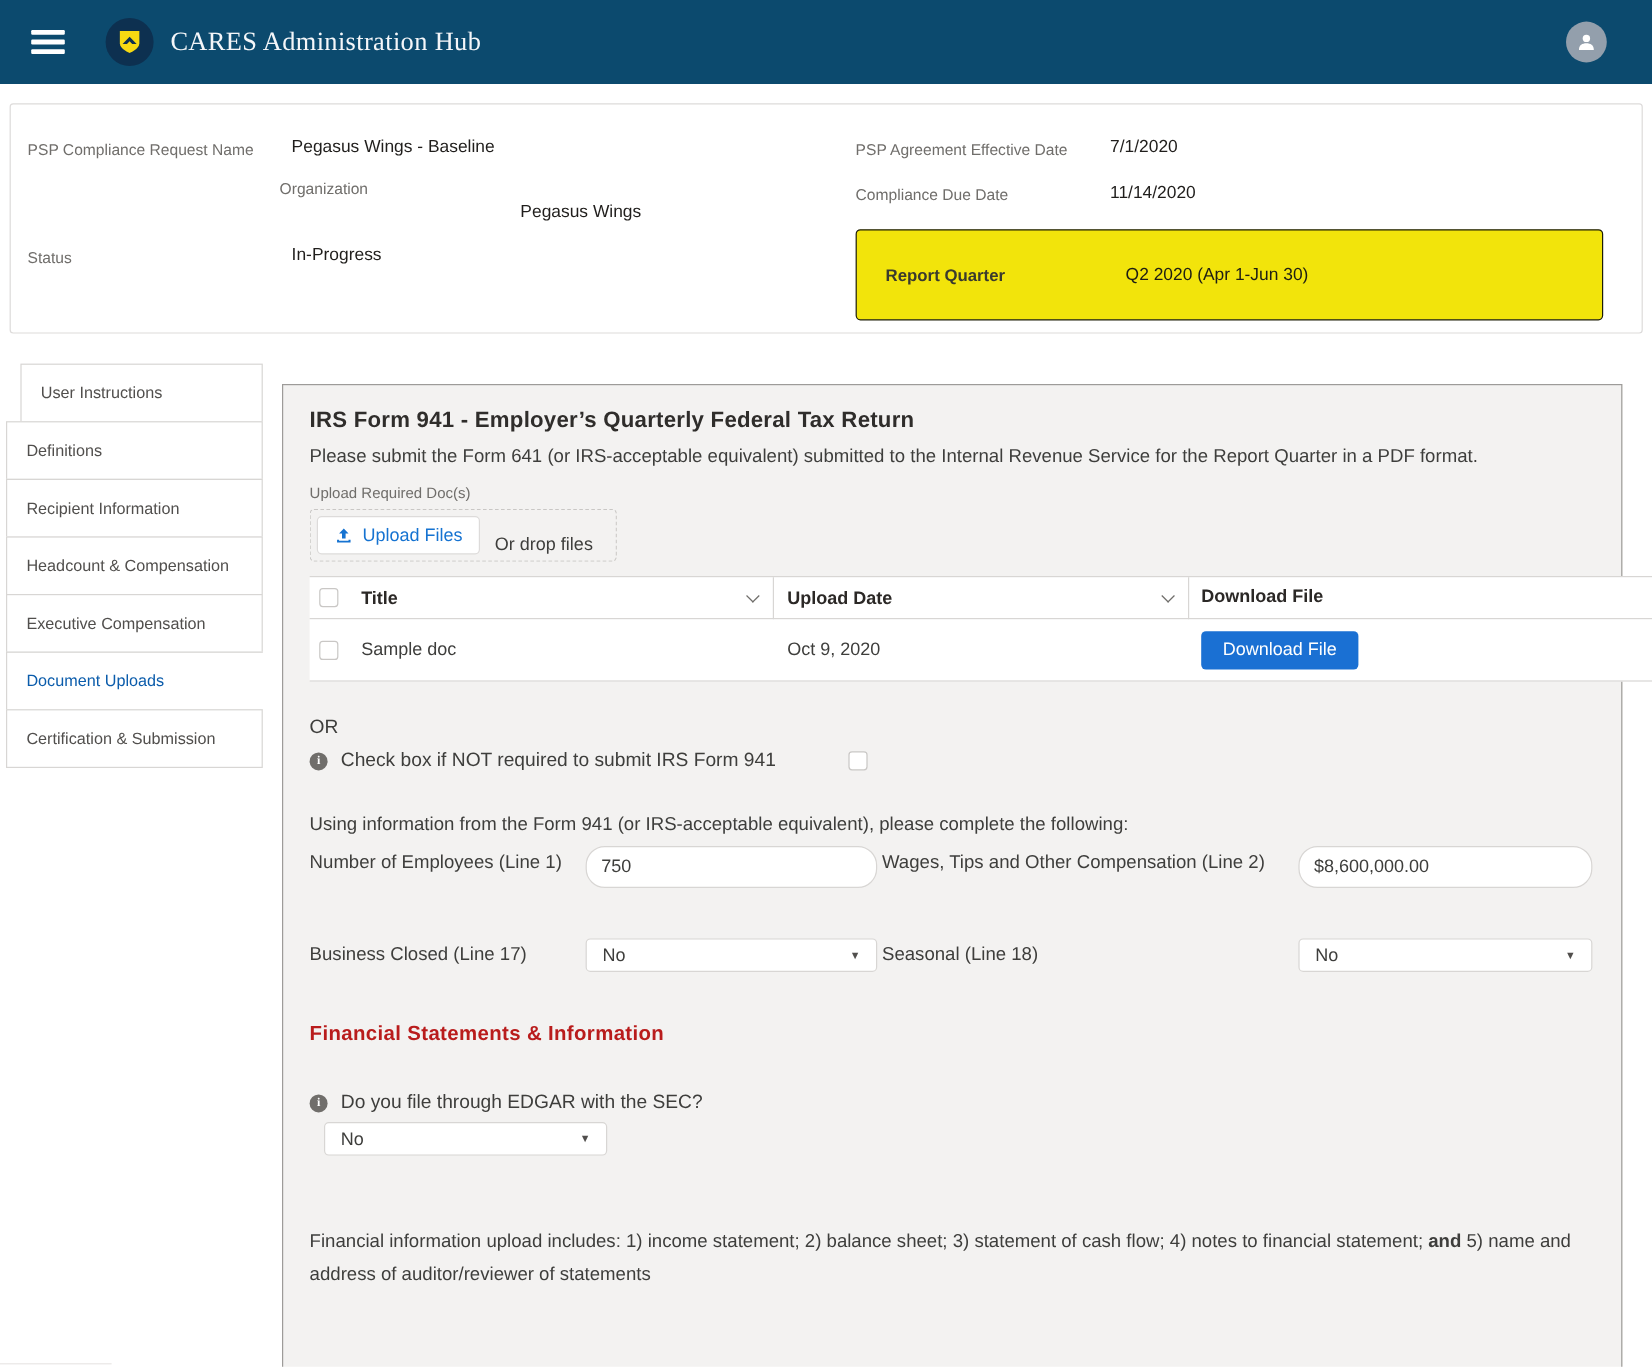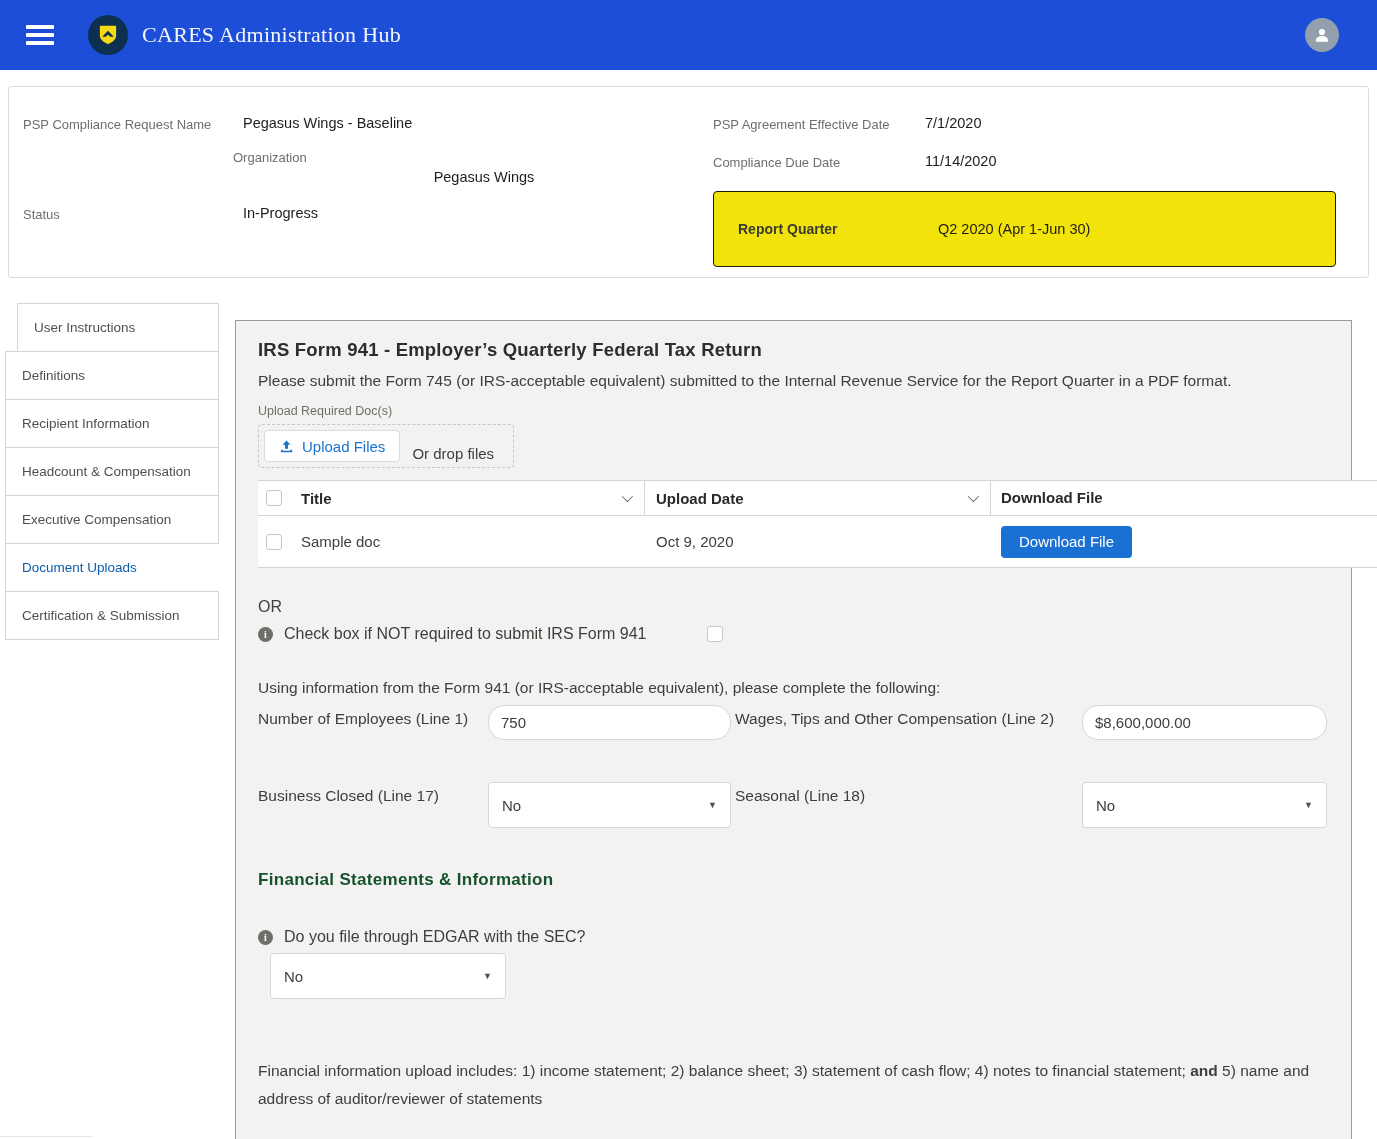--- a/index.html
+++ b/index.html
@@ -1,20 +1,20 @@
 <!DOCTYPE html>
 <html><head>
 <meta charset="utf-8">
 <style>
   * { margin:0; padding:0; box-sizing:border-box; }
   html,body { width:1377px; height:1139px; overflow:hidden; background:#ffffff;
     font-family:"Liberation Sans", sans-serif; color:#3e3e3c; }
 
   
-  .app-header { height:70px; background:#1d4ed8; display:flex; align-items:center; padding:0 20px 0 26px; }
+  .app-header { height:70px; background:#0c4a6e; display:flex; align-items:center; padding:0 20px 0 26px; }
   .hamburger { width:28px; height:20px; display:flex; flex-direction:column; justify-content:space-between; cursor:pointer; }
   .hamburger span { display:block; height:4px; background:#fff; border-radius:1px; }
   .logo-badge { width:40px; height:40px; border-radius:50%; background:#0d3050; margin-left:34px;
     display:flex; align-items:center; justify-content:center; }
   .app-title { color:#f4f6f9; font-family:"Liberation Serif", serif; font-size:22px; letter-spacing:.3px; margin-left:14px; }
   .header-spacer { flex:1; }
   .avatar { width:34px; height:34px; border-radius:50%; background:#939fac; display:flex; align-items:center; justify-content:center; margin-right:18px; }
 
   
   .info-card { margin:16px 8px 0 8px; background:#fff; border:1px solid #dddbda; border-radius:3px;
@@ -79,27 +79,27 @@
   .check-line .txt { font-size:16px; margin-left:11px; color:#3e3e3c; }
   .check-line .checkbox { margin-left:60px; }
 
   .using-info { margin-top:36px; font-size:15.5px; color:#3e3e3c; }
   .form-grid-row { display:flex; margin-top:8px; }
   .fl { font-size:15.5px; line-height:28px; color:#3e3e3c; }
   .fl-1 { width:230px; flex:none; }
   .fl-2 { width:351px; flex:none; }
   .text-input { width:243px; height:35px; border:1px solid #d8d6d4; border-radius:16px; background:#fff; flex:none;
     font-size:15px; color:#3e3e3c; padding:0 12px; font-family:"Liberation Sans", sans-serif; }
-  .dropdown { width:243px; height:46px; border:1px solid #d8d6d4; border-radius:4px; background:#fff; flex:none;
+  .dropdown { width:243px; height:28px; border:1px solid #d8d6d4; border-radius:4px; background:#fff; flex:none;
     display:flex; align-items:center; justify-content:space-between; padding:0 13px; cursor:pointer; }
   .dropdown .val { font-size:15px; color:#3e3e3c; }
   .dropdown .arrow { font-size:9px; color:#514f4d; }
   .row2 { margin-top:42px; }
 
-  .fin-title { margin-top:42px; font-size:17px; font-weight:bold; color:#14532d; letter-spacing:.3px; }
+  .fin-title { margin-top:42px; font-size:17px; font-weight:bold; color:#b91c1c; letter-spacing:.3px; }
   .edgar-q { margin-top:38px; display:flex; align-items:center; }
   .edgar-q .txt { font-size:16px; margin-left:11px; }
   .edgar-dd { margin:7px 0 0 12px; width:236px; }
 
   .fin-note { margin-top:58px; font-size:15.5px; line-height:28px; color:#3e3e3c; }
   .fin-note b { font-weight:bold; }
 </style>
 </head>
 <body>
 
@@ -164,21 +164,21 @@
     <div class="nav-item">Recipient Information</div>
     <div class="nav-item">Headcount &amp; Compensation</div>
     <div class="nav-item">Executive Compensation</div>
     <div class="nav-item active">Document Uploads</div>
     <div class="nav-item">Certification &amp; Submission</div>
   </div>
 
   <div class="main-panel">
 
     <div class="section-title">IRS Form 941 - Employer’s Quarterly Federal Tax Return</div>
-    <div class="section-desc">Please submit the Form 745 (or IRS-acceptable equivalent) submitted to the Internal Revenue Service for the Report Quarter in a PDF format.</div>
+    <div class="section-desc">Please submit the Form 641 (or IRS-acceptable equivalent) submitted to the Internal Revenue Service for the Report Quarter in a PDF format.</div>
     <div class="upload-req">Upload Required Doc(s)</div>
 
     <div class="upload-zone">
       <button class="upload-btn">
         <svg width="15" height="15" viewBox="0 0 16 16">
           <path d="M8 1.5 L12.2 6 H9.6 V10.4 H6.4 V6 H3.8 Z" fill="#1673d1"></path>
           <path d="M2 11.4 V14 H14 V11.4 H12.2 V12.4 H3.8 V11.4 Z" fill="#1673d1"></path>
         </svg>
         <span>Upload Files</span>
       </button>

